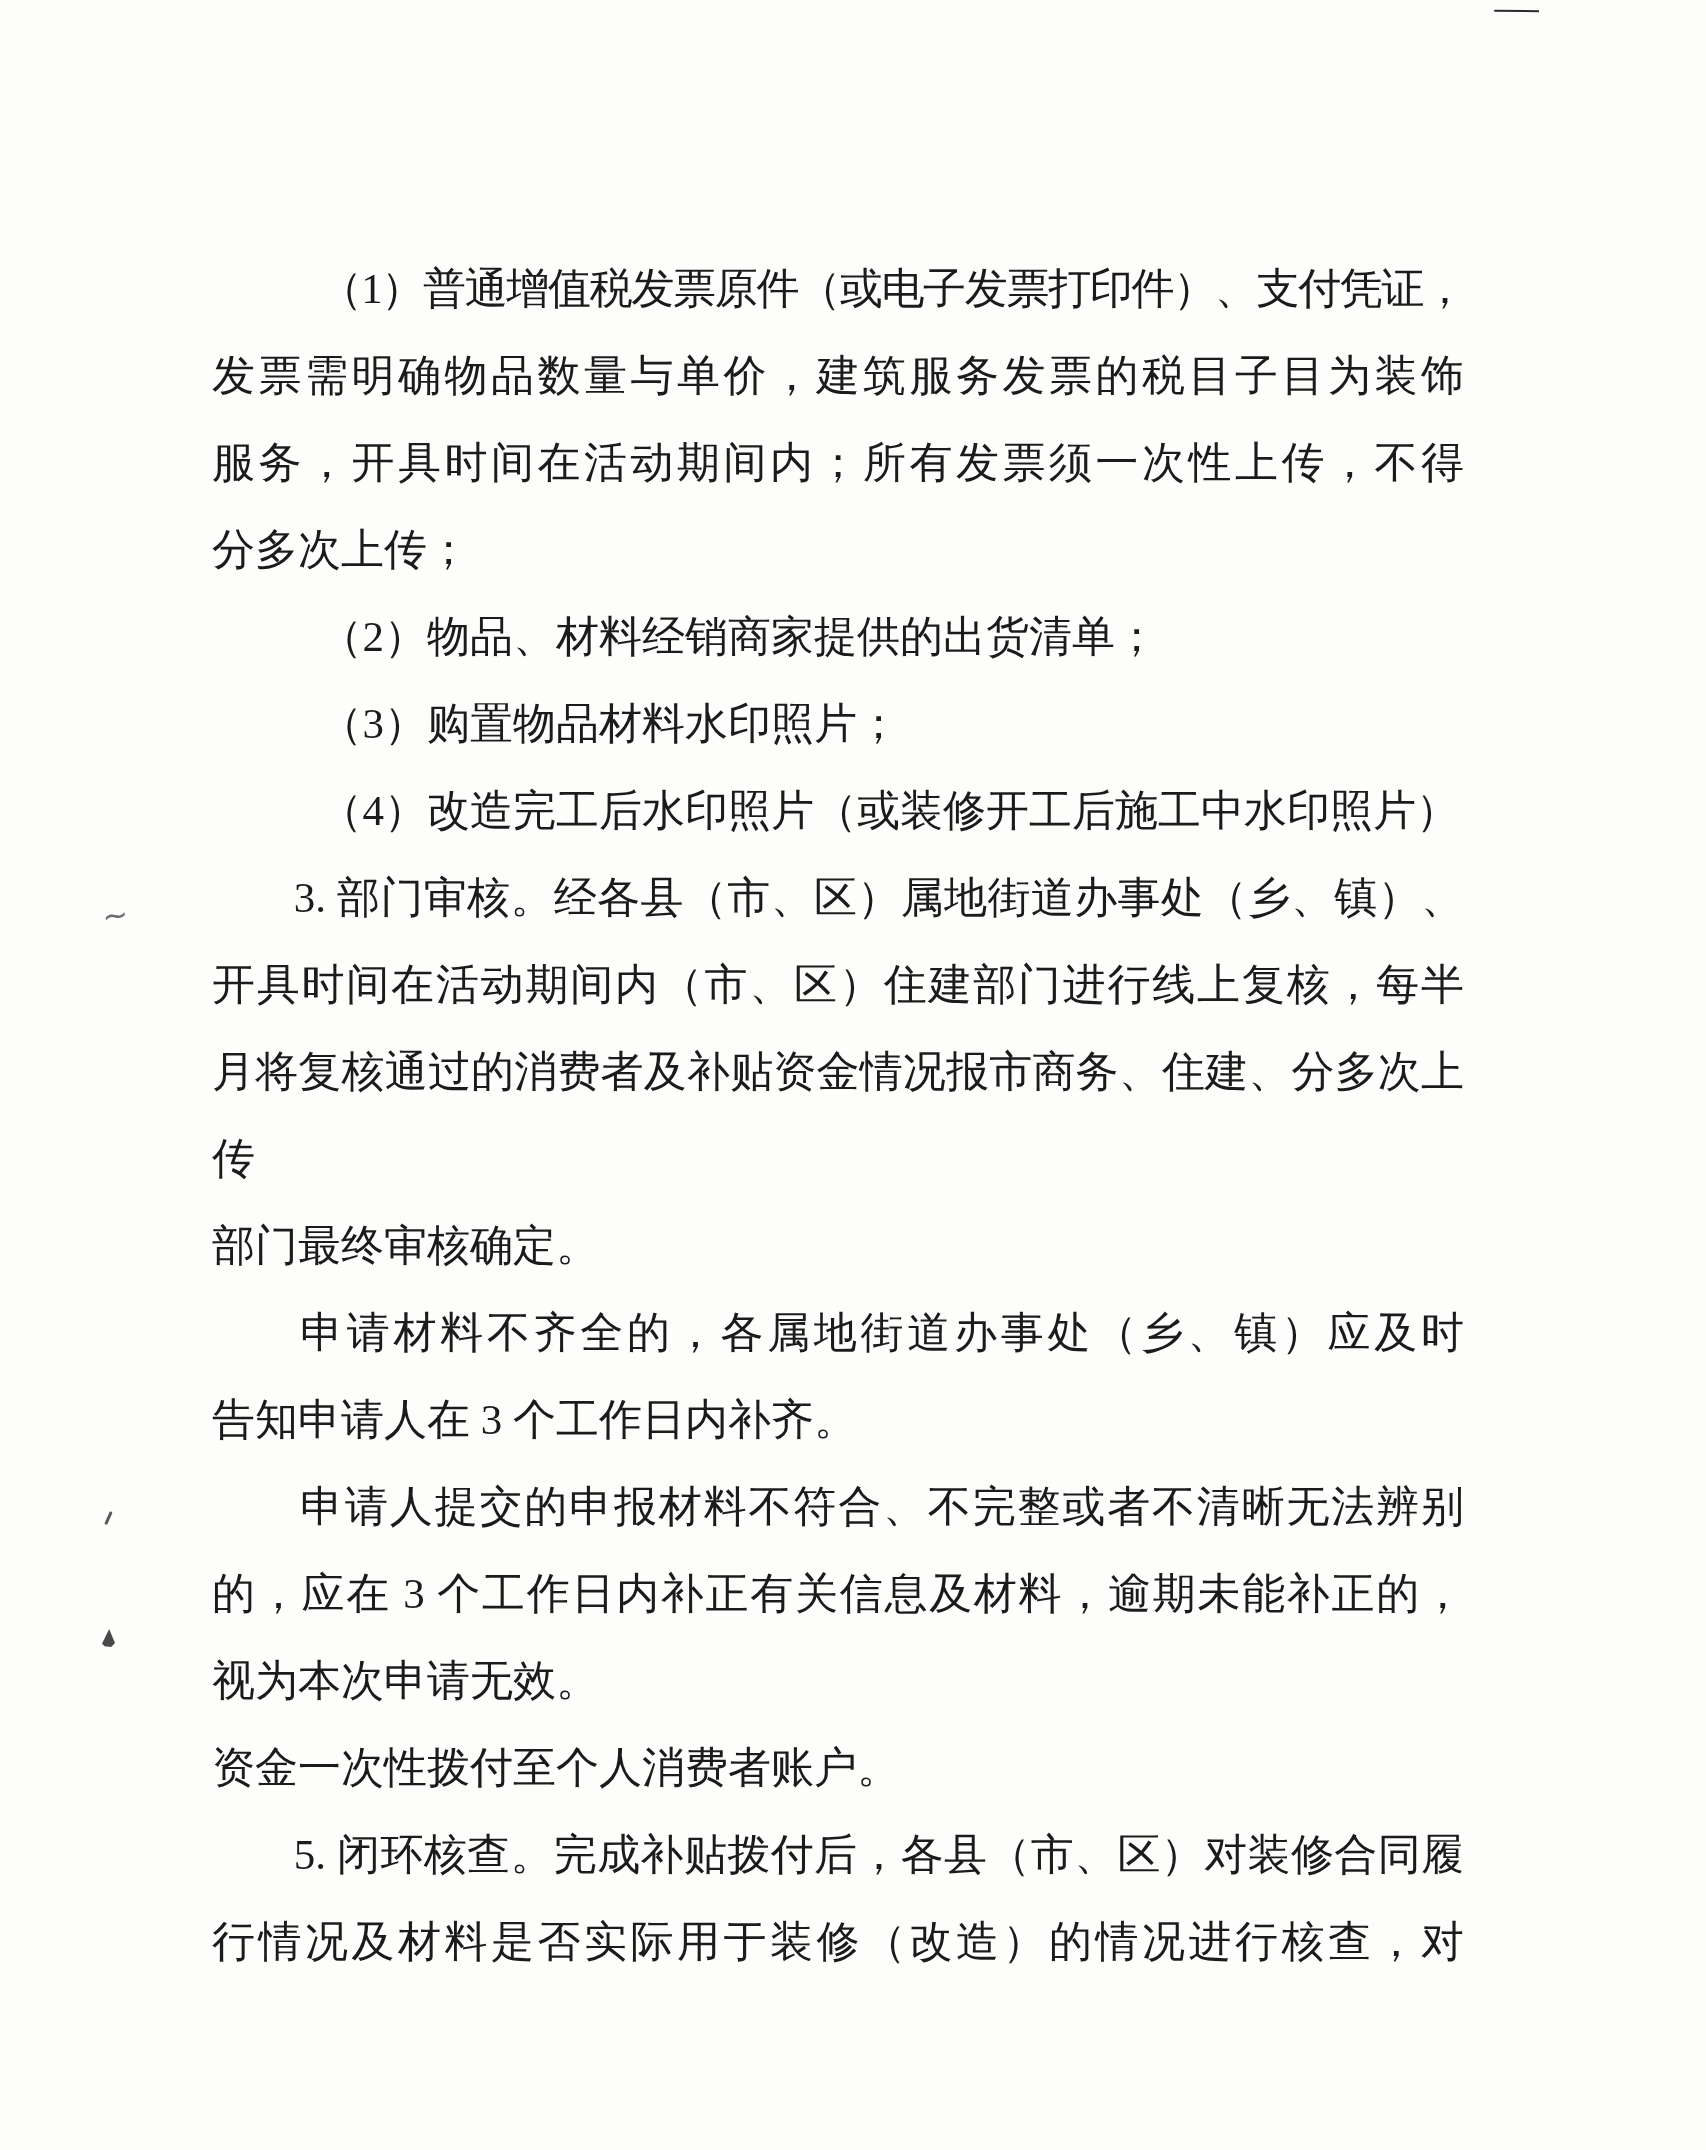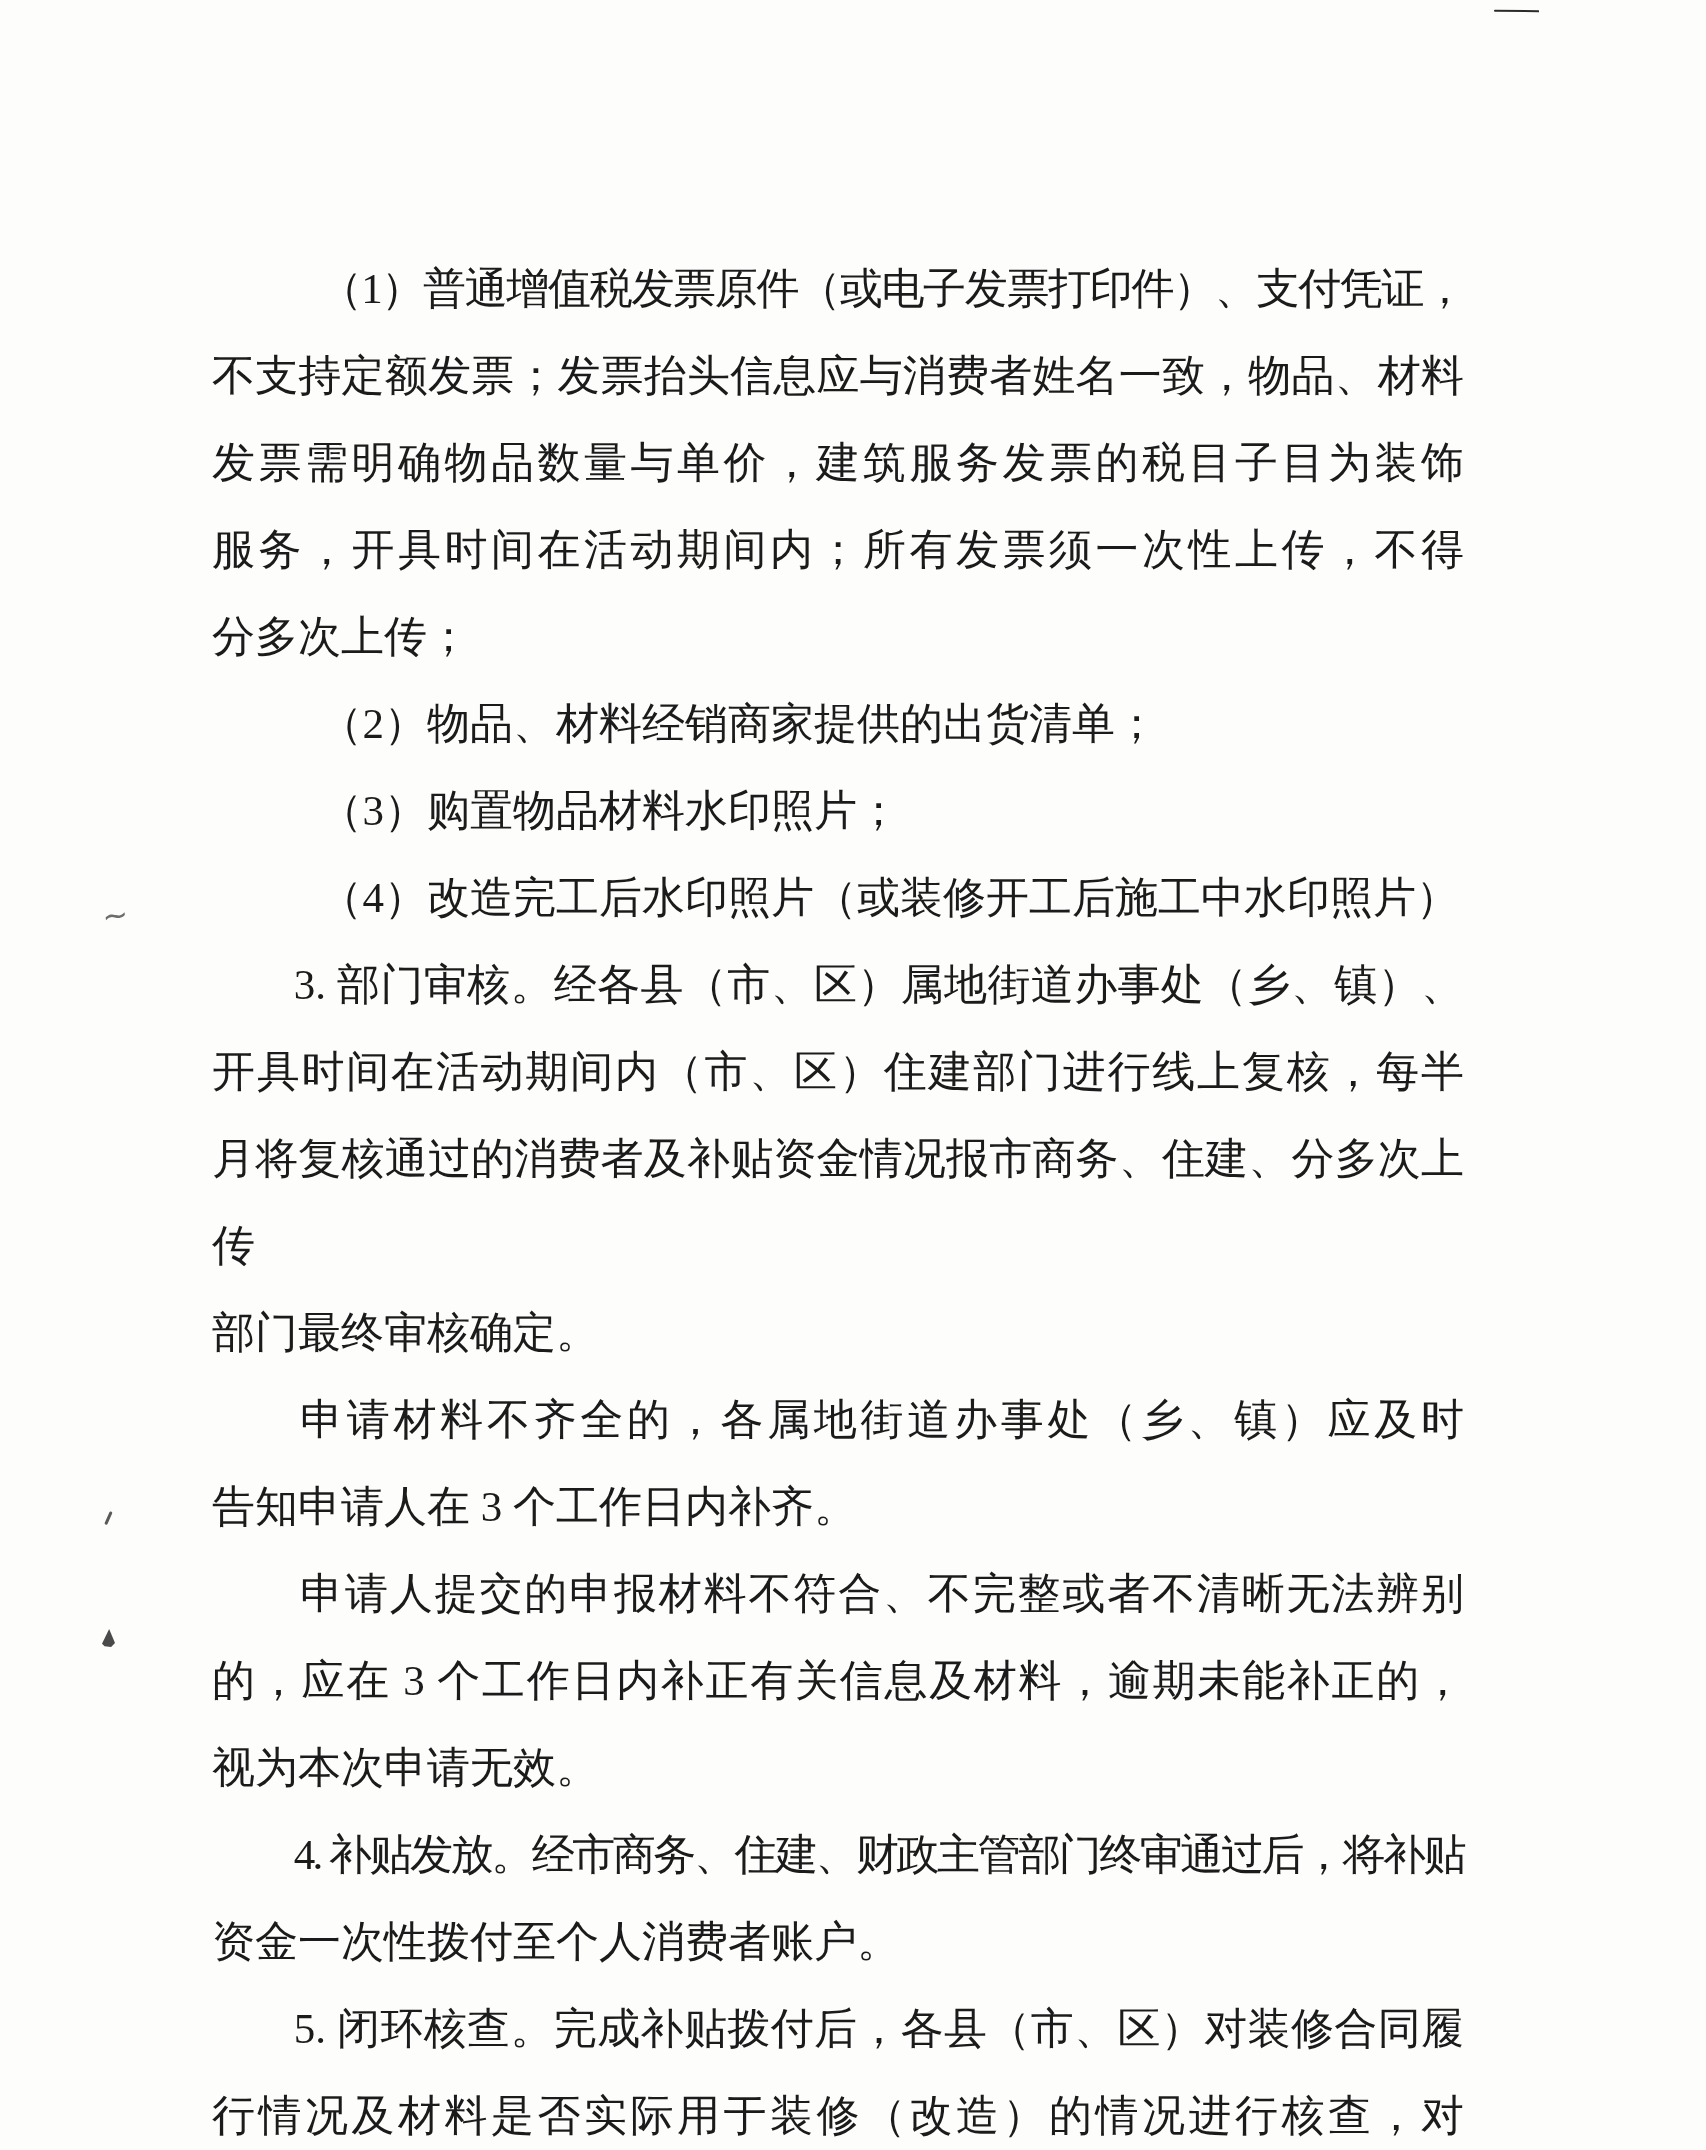--- a/index.html
+++ b/index.html
@@ -84,21 +84,20 @@
 
   <div class="artifact-line"></div>
   <div class="speck-tilde">~</div>
   <div class="speck-stroke"></div>
   <div class="speck-blob"></div>
 
   <main class="textblock">
 
     <div class="para">
       <div class="ln ind-a fill t5">（1）普通增值税发票原件（或电子发票打印件）、支付凭证，</div>
-      <div class="ln fill">不支持定额发票；发票抬头信息应与消费者姓名一致，物品、材料</div>
       <div class="ln fill">发票需明确物品数量与单价，建筑服务发票的税目子目为装饰</div>
       <div class="ln fill">服务，开具时间在活动期间内；所有发票须一次性上传，不得</div>
       <div class="ln">分多次上传；</div>
     </div>
 
     <div class="para">
       <div class="ln ind-a">（2）物品、材料经销商家提供的出货清单；</div>
     </div>
 
     <div class="para">
@@ -121,21 +120,20 @@
       <div class="ln">告知申请人在 3 个工作日内补齐。</div>
     </div>
 
     <div class="para">
       <div class="ln ind-c fill">申请人提交的申报材料不符合、不完整或者不清晰无法辨别</div>
       <div class="ln fill">的，应在 3 个工作日内补正有关信息及材料，逾期未能补正的，</div>
       <div class="ln">视为本次申请无效。</div>
     </div>
 
     <div class="para">
-      <div class="ln ind-b fill t6">4. 补贴发放。经市商务、住建、财政主管部门终审通过后，将补贴</div>
       <div class="ln">资金一次性拨付至个人消费者账户。</div>
     </div>
 
     <div class="para">
       <div class="ln ind-b fill">5. 闭环核查。完成补贴拨付后，各县（市、区）对装修合同履</div>
       <div class="ln fill">行情况及材料是否实际用于装修（改造）的情况进行核查，对</div>
     </div>
 
   </main>
 

